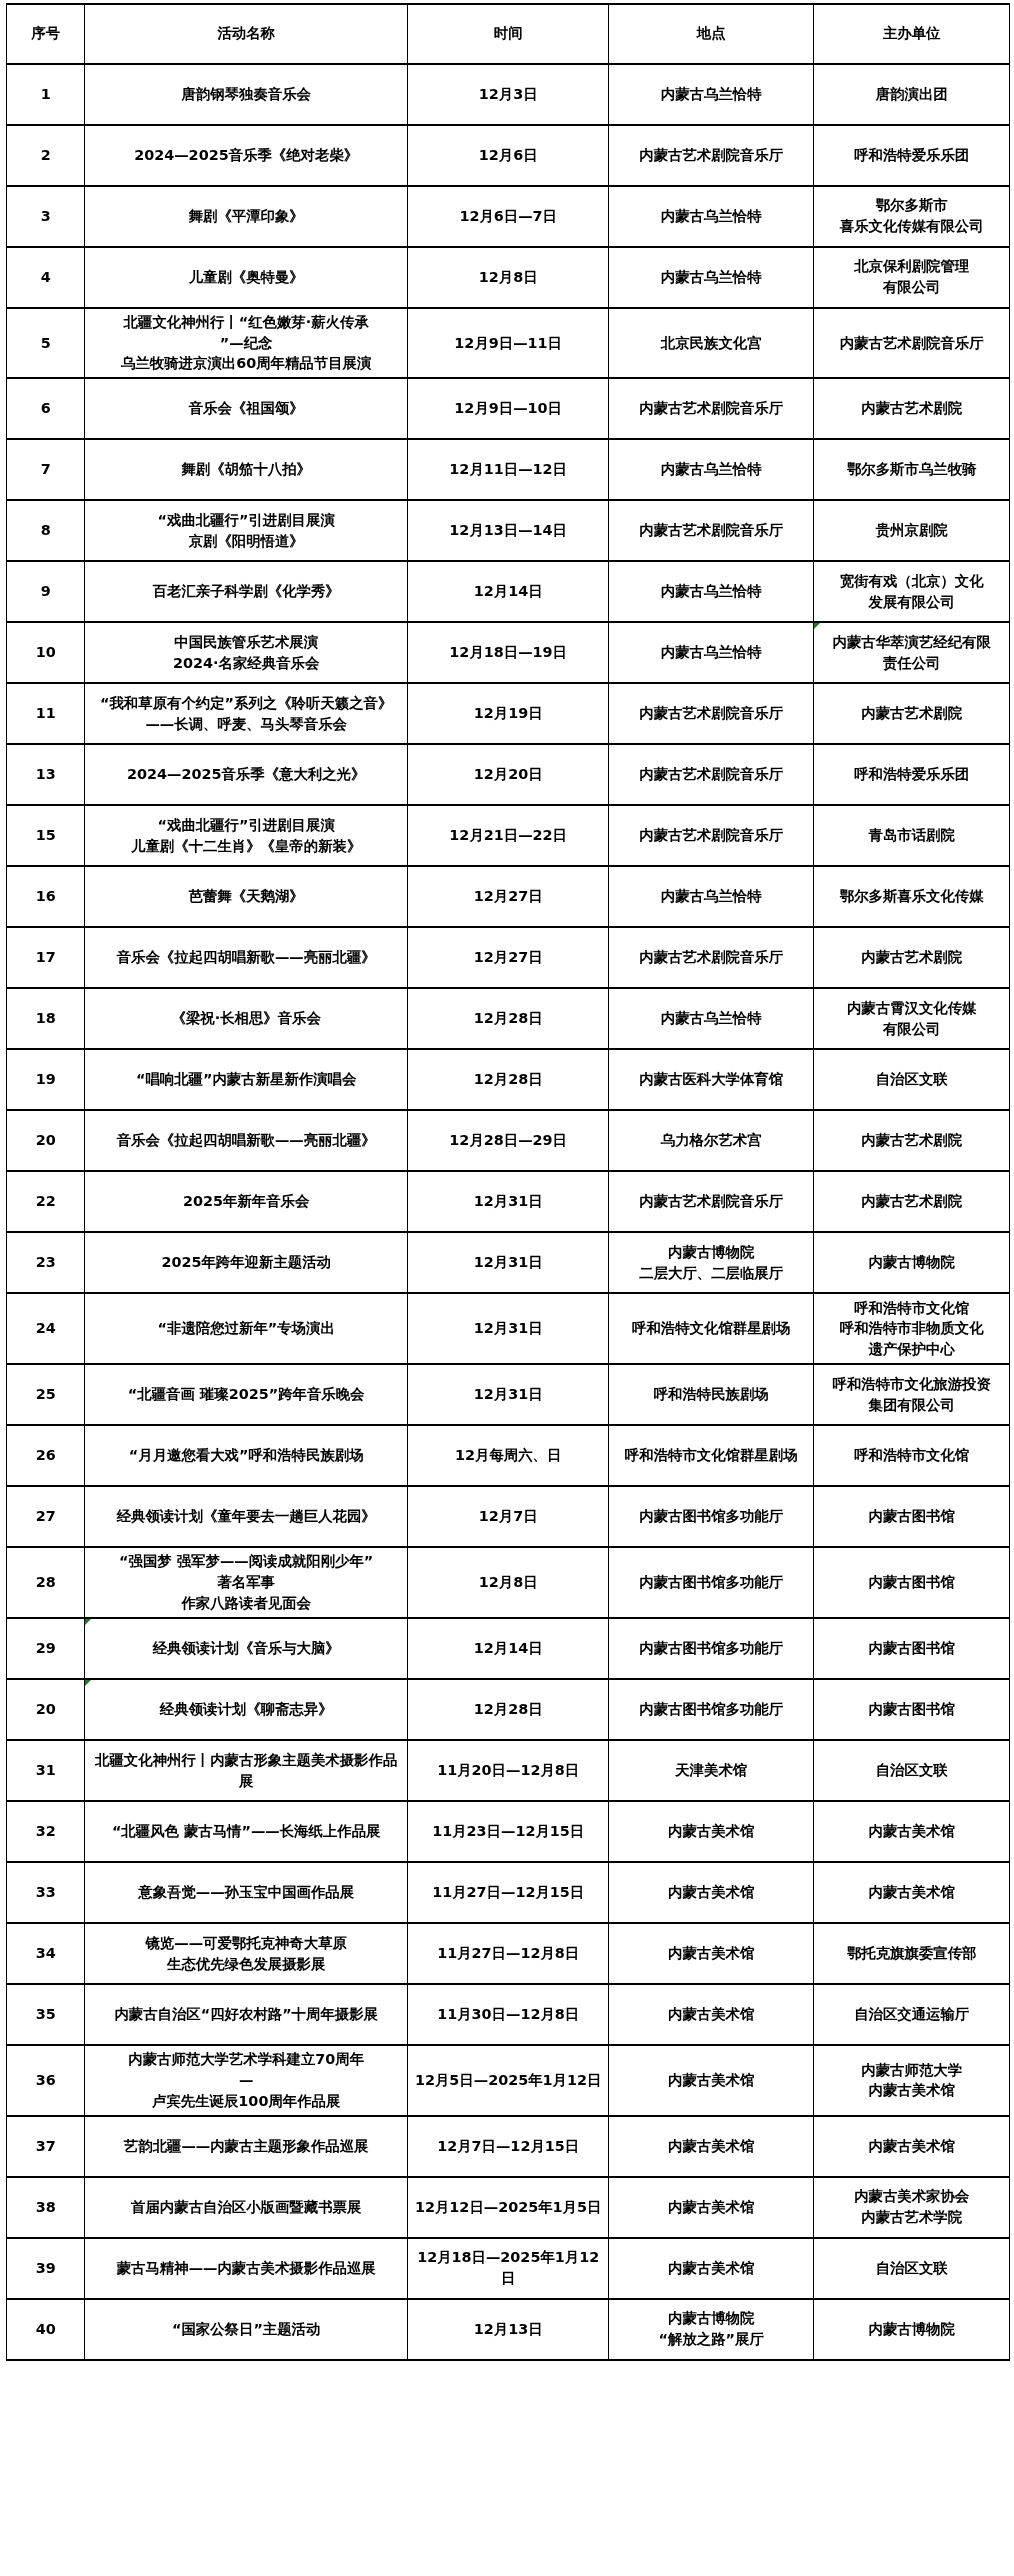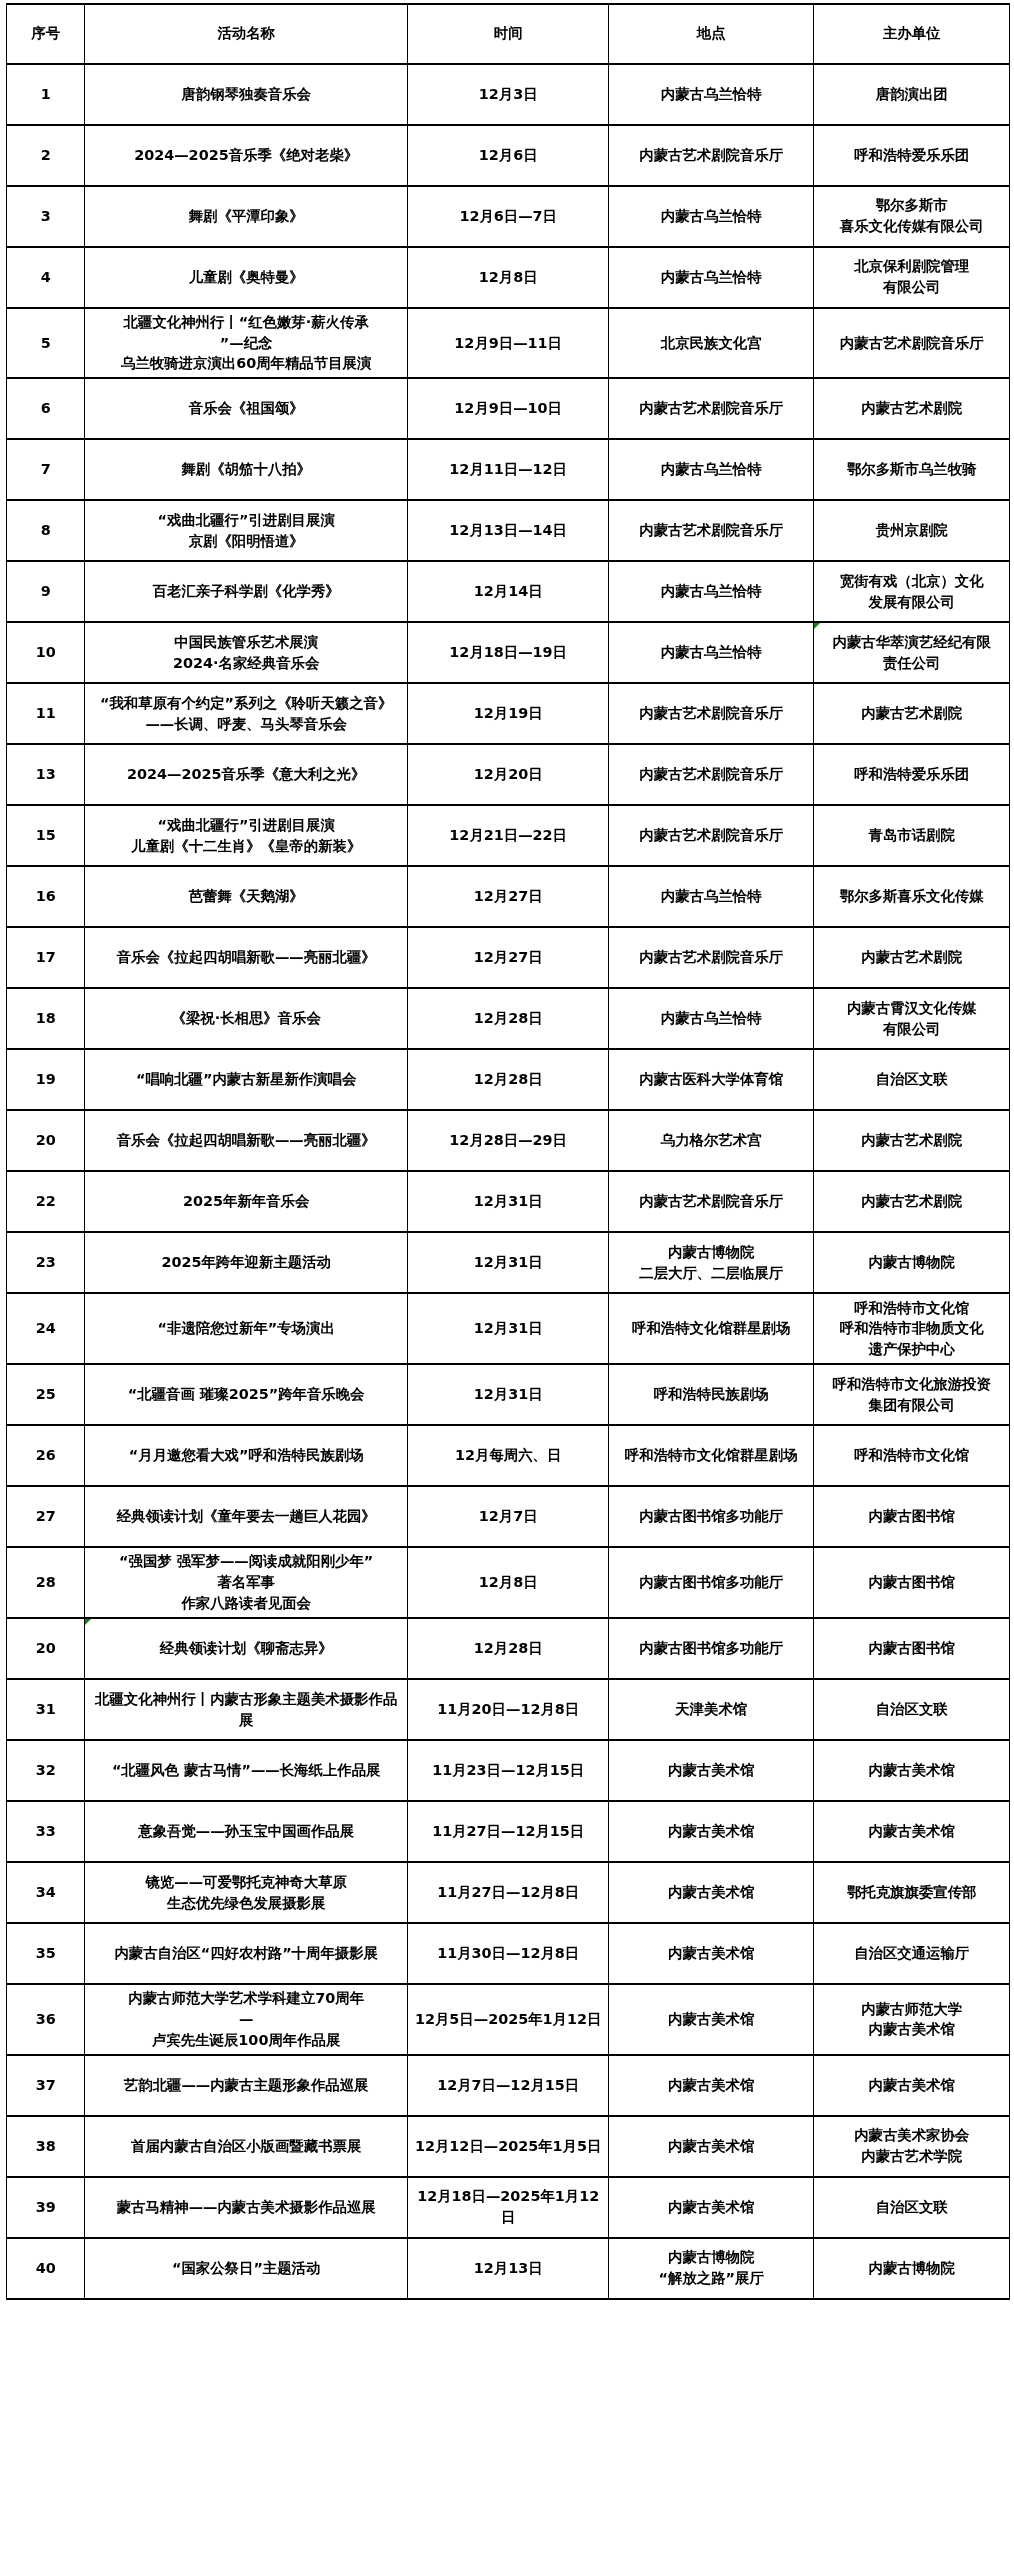--- a/index.html
+++ b/index.html
@@ -283,20 +283,27 @@
   <tr>
     <td>28</td>
     <td>“强国梦 强军梦——阅读成就阳刚少年”
 著名军事
 作家八路读者见面会</td>
     <td>12月8日</td>
     <td>内蒙古图书馆多功能厅</td>
     <td>内蒙古图书馆</td>
   </tr>
 
+  <tr>
+    <td>29</td>
+    <td>经典领读计划《音乐与大脑》<span class="flag-icon" style="border-top-color: rgb(31, 122, 31);"></span></td>
+    <td>12月14日</td>
+    <td>内蒙古图书馆多功能厅</td>
+    <td>内蒙古图书馆</td>
+  </tr>
 
   <tr>
     <td>20</td>
     <td>经典领读计划《聊斋志异》<span class="flag-icon" style="border-top-color: rgb(31, 122, 31);"></span></td>
     <td>12月28日</td>
     <td>内蒙古图书馆多功能厅</td>
     <td>内蒙古图书馆</td>
   </tr>
 
   <tr>

